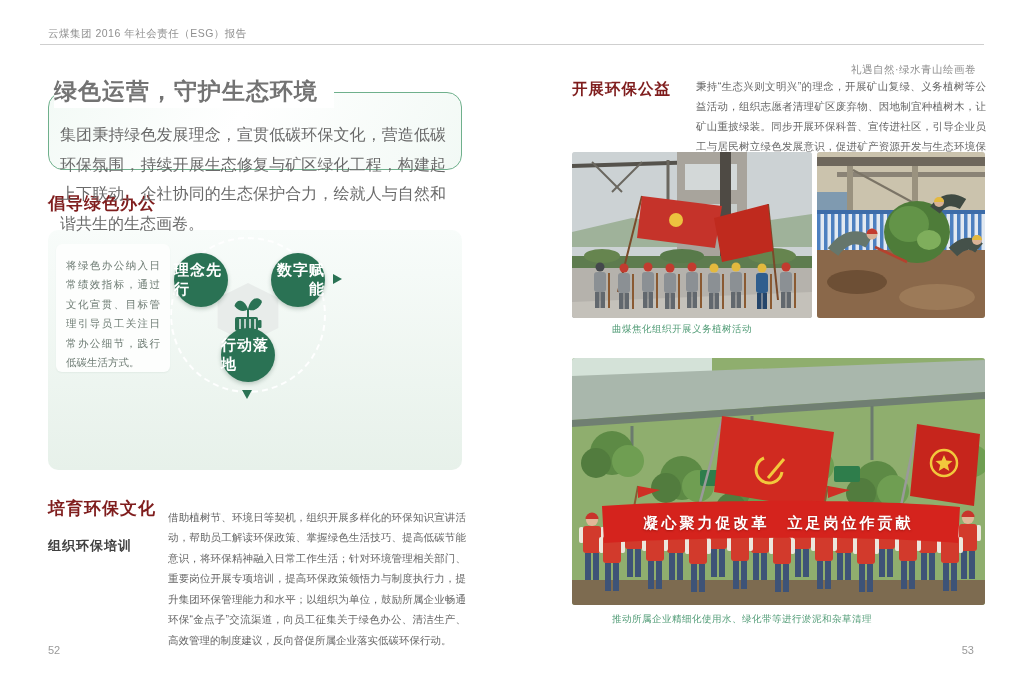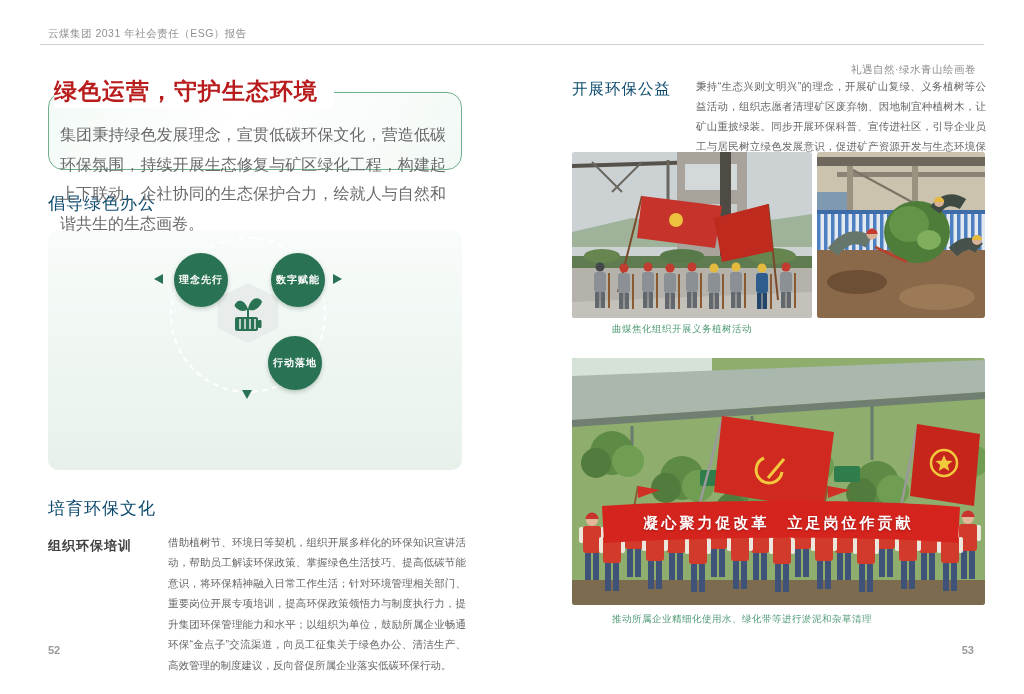--- a/index.html
+++ b/index.html
@@ -10,68 +10,68 @@
   
   .hdr-txt { font-size:10.5px; color:#8f8f8f; letter-spacing:.5px; }
   .hdr-rule { height:1px; background:#cfcfcf; }
 
   
   .title-block { }
   .title-box { position:absolute; top:18px; left:0; right:0; bottom:0;
     border:1px solid #6fb08c; border-radius:15px;
     background:linear-gradient(120deg,#f3faf6 0%, #ffffff 45%, #f2f9f5 100%); }
   .page-title { position:absolute; top:0; left:6px; z-index:2; background:#ffffff;
-    padding:0 16px 0 0; line-height:34px; font-size:23px; font-weight:bold; color:#b91c1c; letter-spacing:1px; }
+    padding:0 16px 0 0; line-height:34px; font-size:23px; font-weight:bold; color:#737373; letter-spacing:1px; }
   .intro { position:absolute; top:46px; left:12px; right:16px; z-index:2;
     font-size:16px; color:#6a6a6a; line-height:1.85; text-align:justify; }
 
-  .h2 { font-size:17px; font-weight:normal; color:#0c4a6e; letter-spacing:1px; }
+  .h2 { font-size:17px; font-weight:bold; color:#7f1d1d; letter-spacing:1px; }
   .h3 { font-size:13px; font-weight:bold; color:#404040; letter-spacing:1px; }
   .body-txt { font-size:10.5px; color:#666666; line-height:1.95; text-align:justify; }
 
   
   .go-panel { border-radius:10px; background:linear-gradient(180deg,#f8fcfa 0%, #e7f1ea 100%); }
   .go-card { position:absolute; background:#fdfefd; border-radius:6px; padding:12px 10px;
     font-size:10.5px; color:#6d7b73; line-height:1.85; text-align:justify;
     box-shadow:0 1px 2px rgba(40,80,60,.06); }
   .go-card-left { left:8px; top:14px; width:114px; height:128px; }
   .go-card-right { right:6px; top:14px; width:122px; height:158px; }
   .ring { position:absolute; left:122px; top:7px; width:156px; height:156px; border-radius:50%;
     border:2px dashed rgba(255,255,255,.95); }
   .hexa { position:absolute; left:167px; top:53px; width:66px; height:60px; background:#e8ecea;
     clip-path:polygon(50% 0, 96% 25%, 96% 75%, 50% 100%, 4% 75%, 4% 25%);
     display:flex; align-items:center; justify-content:center; }
   .circle { position:absolute; width:54px; height:54px; border-radius:50%; background:#2a7254;
-    color:#ffffff; font-size:10px; font-weight:bold; letter-spacing:1px;
+    color:#ffffff; font-size:15px; font-weight:bold; letter-spacing:1px;
     display:flex; align-items:center; justify-content:center; box-shadow:0 2px 4px rgba(20,60,40,.25); }
   .c1 { left:126px; top:23px; }
   .c2 { left:223px; top:23px;text-align:right; }
-  .c3 { left:173px; top:106px;margin-left:47px; }
+  .c3 { left:173px; top:98px; }
   .tri { position:absolute; width:0; height:0; }
   .tri-left  { left:106px; top:44px; border-top:5px solid transparent; border-bottom:5px solid transparent; border-right:9px solid #2a7254; }
   .tri-right { left:285px; top:44px; border-top:5px solid transparent; border-bottom:5px solid transparent; border-left:9px solid #2a7254; }
   .tri-down  { left:194px; top:160px; border-left:5px solid transparent; border-right:5px solid transparent; border-top:9px solid #2a7254; }
   .go-bottom { position:absolute; left:14px; right:14px; top:184px;
     font-size:10.5px; color:#6d7d74; line-height:1.9; text-align:justify; }
 
   
   .caption { font-size:9.5px; color:#4e9a74; letter-spacing:.5px;padding-left:40px; }
   .photo { border-radius:3px; overflow:hidden; background:#dddddd; }
   .photos-row { display:flex; gap:5px; }
   .photo svg { display:block; }
   .banner-label { position:absolute; left:34px; right:34px; top:149px; height:32px;
     line-height:32px; text-align:center; color:#ffffff; font-weight:bold;
     font-size:15px; letter-spacing:3px; white-space:pre; text-shadow:0 1px 2px rgba(120,10,5,.5); }
 
-  .pagenum { font-size:11px; color:#9a9a9a;font-weight:bold; }
+  .pagenum { font-size:11px; color:#9a9a9a; }
 </style>
 </head>
 <body>
 
-<div class="abs hdr-txt" style="left:48px; top:27px;">云煤集团 2031 年社会责任（ESG）报告</div>
+<div class="abs hdr-txt" style="left:48px; top:27px;">云煤集团 2016 年社会责任（ESG）报告</div>
 <div class="abs hdr-txt" style="right:48px; top:27px;margin-top:36px;">礼遇自然·绿水青山绘画卷</div>
 <div class="abs hdr-rule" style="left:40px; right:40px; top:44px;"></div>
 
 <div class="abs title-block" style="left:48px; top:74px; width:414px; height:96px;">
   <div class="title-box"></div>
   <div class="page-title">绿色运营，守护生态环境</div>
   <div class="intro">集团秉持绿色发展理念，宣贯低碳环保文化，营造低碳环保氛围，持续开展生态修复与矿区绿化工程，构建起上下联动、企社协同的生态保护合力，绘就人与自然和谐共生的生态画卷。</div>
 </div>
 
 <div class="abs h2" style="left:48px; top:192px;">倡导绿色办公</div>
@@ -90,25 +90,26 @@
       <line x1="19" y1="28" x2="19" y2="38" stroke="#e8ecea" stroke-width="1.5"></line>
       <line x1="24" y1="28" x2="24" y2="38" stroke="#e8ecea" stroke-width="1.5"></line>
     </svg>
   </div>
   <div class="circle c1">理念先行</div>
   <div class="circle c2">数字赋能</div>
   <div class="circle c3">行动落地</div>
   <div class="tri tri-left"></div>
   <div class="tri tri-right"></div>
   <div class="tri tri-down"></div>
+  <div class="go-card go-card-left">将绿色办公纳入日常绩效指标，通过文化宣贯、目标管理引导员工关注日常办公细节，践行低碳生活方式。</div>
 </div>
 
 <div class="abs h2" style="left:48px; top:497px;">培育环保文化</div>
 <div class="abs h3" style="left:48px; top:537px;">组织环保培训</div>
-<div class="abs body-txt" style="left:168px; top:532px; width:298px;">借助植树节、环境日等契机，组织开展多样化的环保知识宣讲活动，帮助员工解读环保政策、掌握绿色生活技巧、提高低碳节能意识，将环保精神融入日常工作生活；针对环境管理相关部门、重要岗位开展专项培训，提高环保政策领悟力与制度执行力，提升集团环保管理能力和水平；以组织为单位，鼓励所属企业畅通环保“金点子”交流渠道，向员工征集关于绿色办公、清洁生产、高效管理的制度建议，反向督促所属企业落实低碳环保行动。</div>
+<div class="abs body-txt" style="left:168px; top:507px; width:298px;">借助植树节、环境日等契机，组织开展多样化的环保知识宣讲活动，帮助员工解读环保政策、掌握绿色生活技巧、提高低碳节能意识，将环保精神融入日常工作生活；针对环境管理相关部门、重要岗位开展专项培训，提高环保政策领悟力与制度执行力，提升集团环保管理能力和水平；以组织为单位，鼓励所属企业畅通环保“金点子”交流渠道，向员工征集关于绿色办公、清洁生产、高效管理的制度建议，反向督促所属企业落实低碳环保行动。</div>
 
 <div class="abs pagenum" style="left:48px; top:644px;">52</div>
 
 <div class="abs h2" style="left:572px; top:79px; font-size:15.5px;">开展环保公益</div>
 <div class="abs body-txt" style="left:696px; top:77px; width:290px; line-height:1.9;">秉持“生态兴则文明兴”的理念，开展矿山复绿、义务植树等公益活动，组织志愿者清理矿区废弃物、因地制宜种植树木，让矿山重披绿装。同步开展环保科普、宣传进社区，引导企业员工与居民树立绿色发展意识，促进矿产资源开发与生态环境保护协同发展。</div>
 
 <div class="abs photos-row" style="left:572px; top:152px; width:413px; height:166px;">
 
   <div class="photo" style="width:240px; height:166px;">
     <svg width="240" height="166" viewBox="0 0 240 166">

